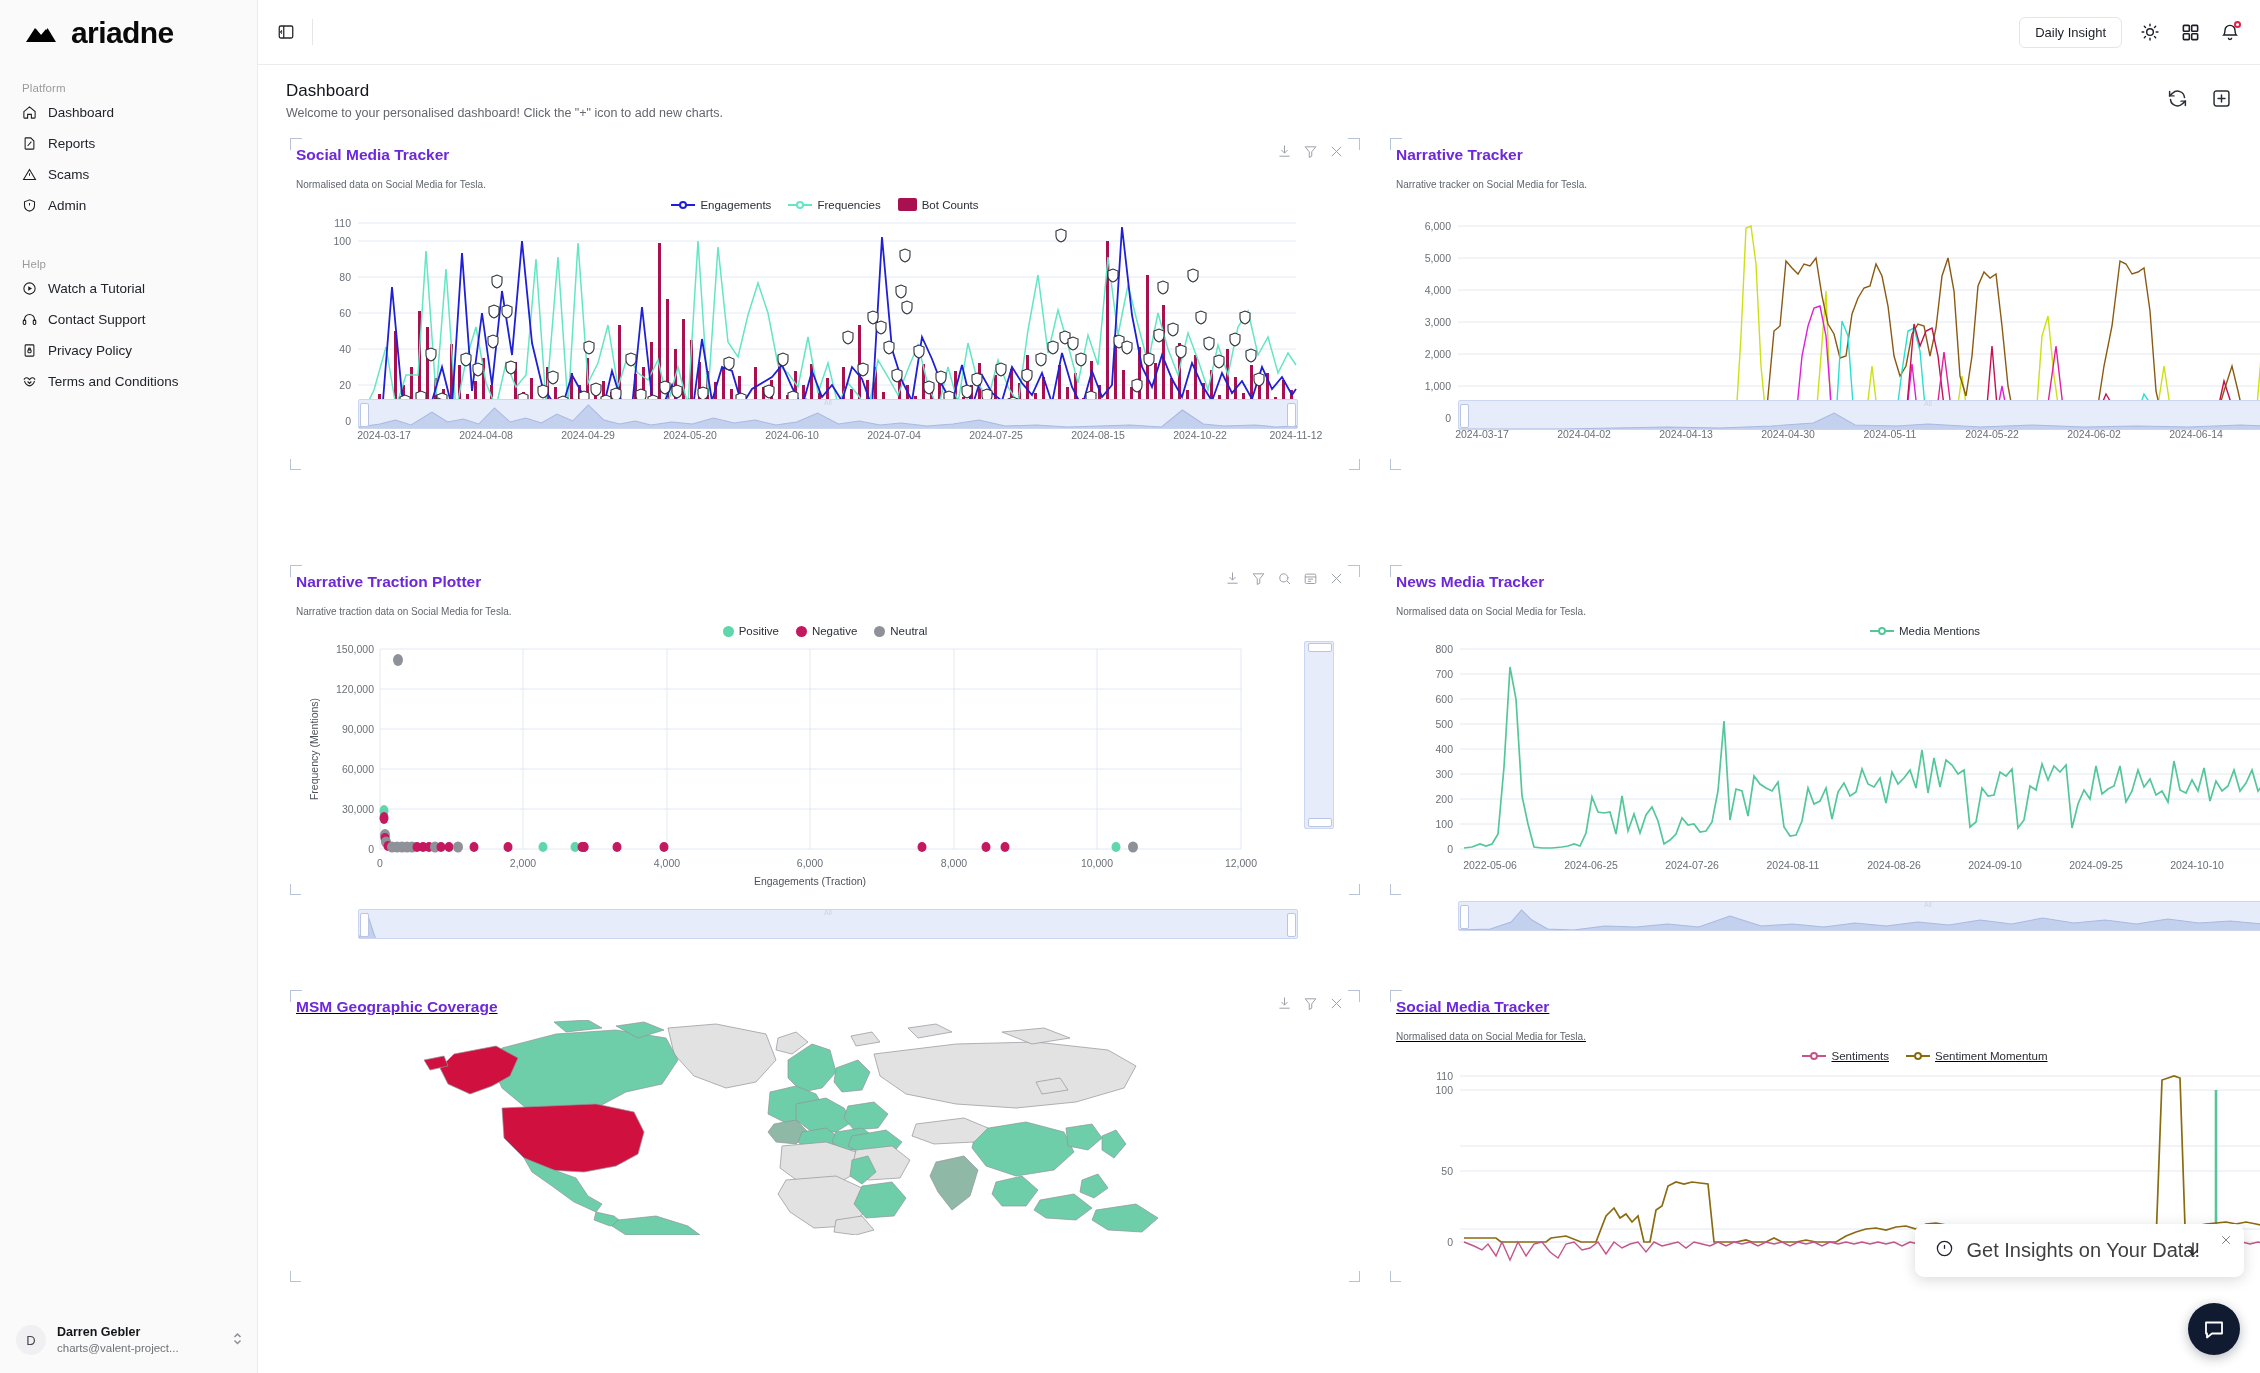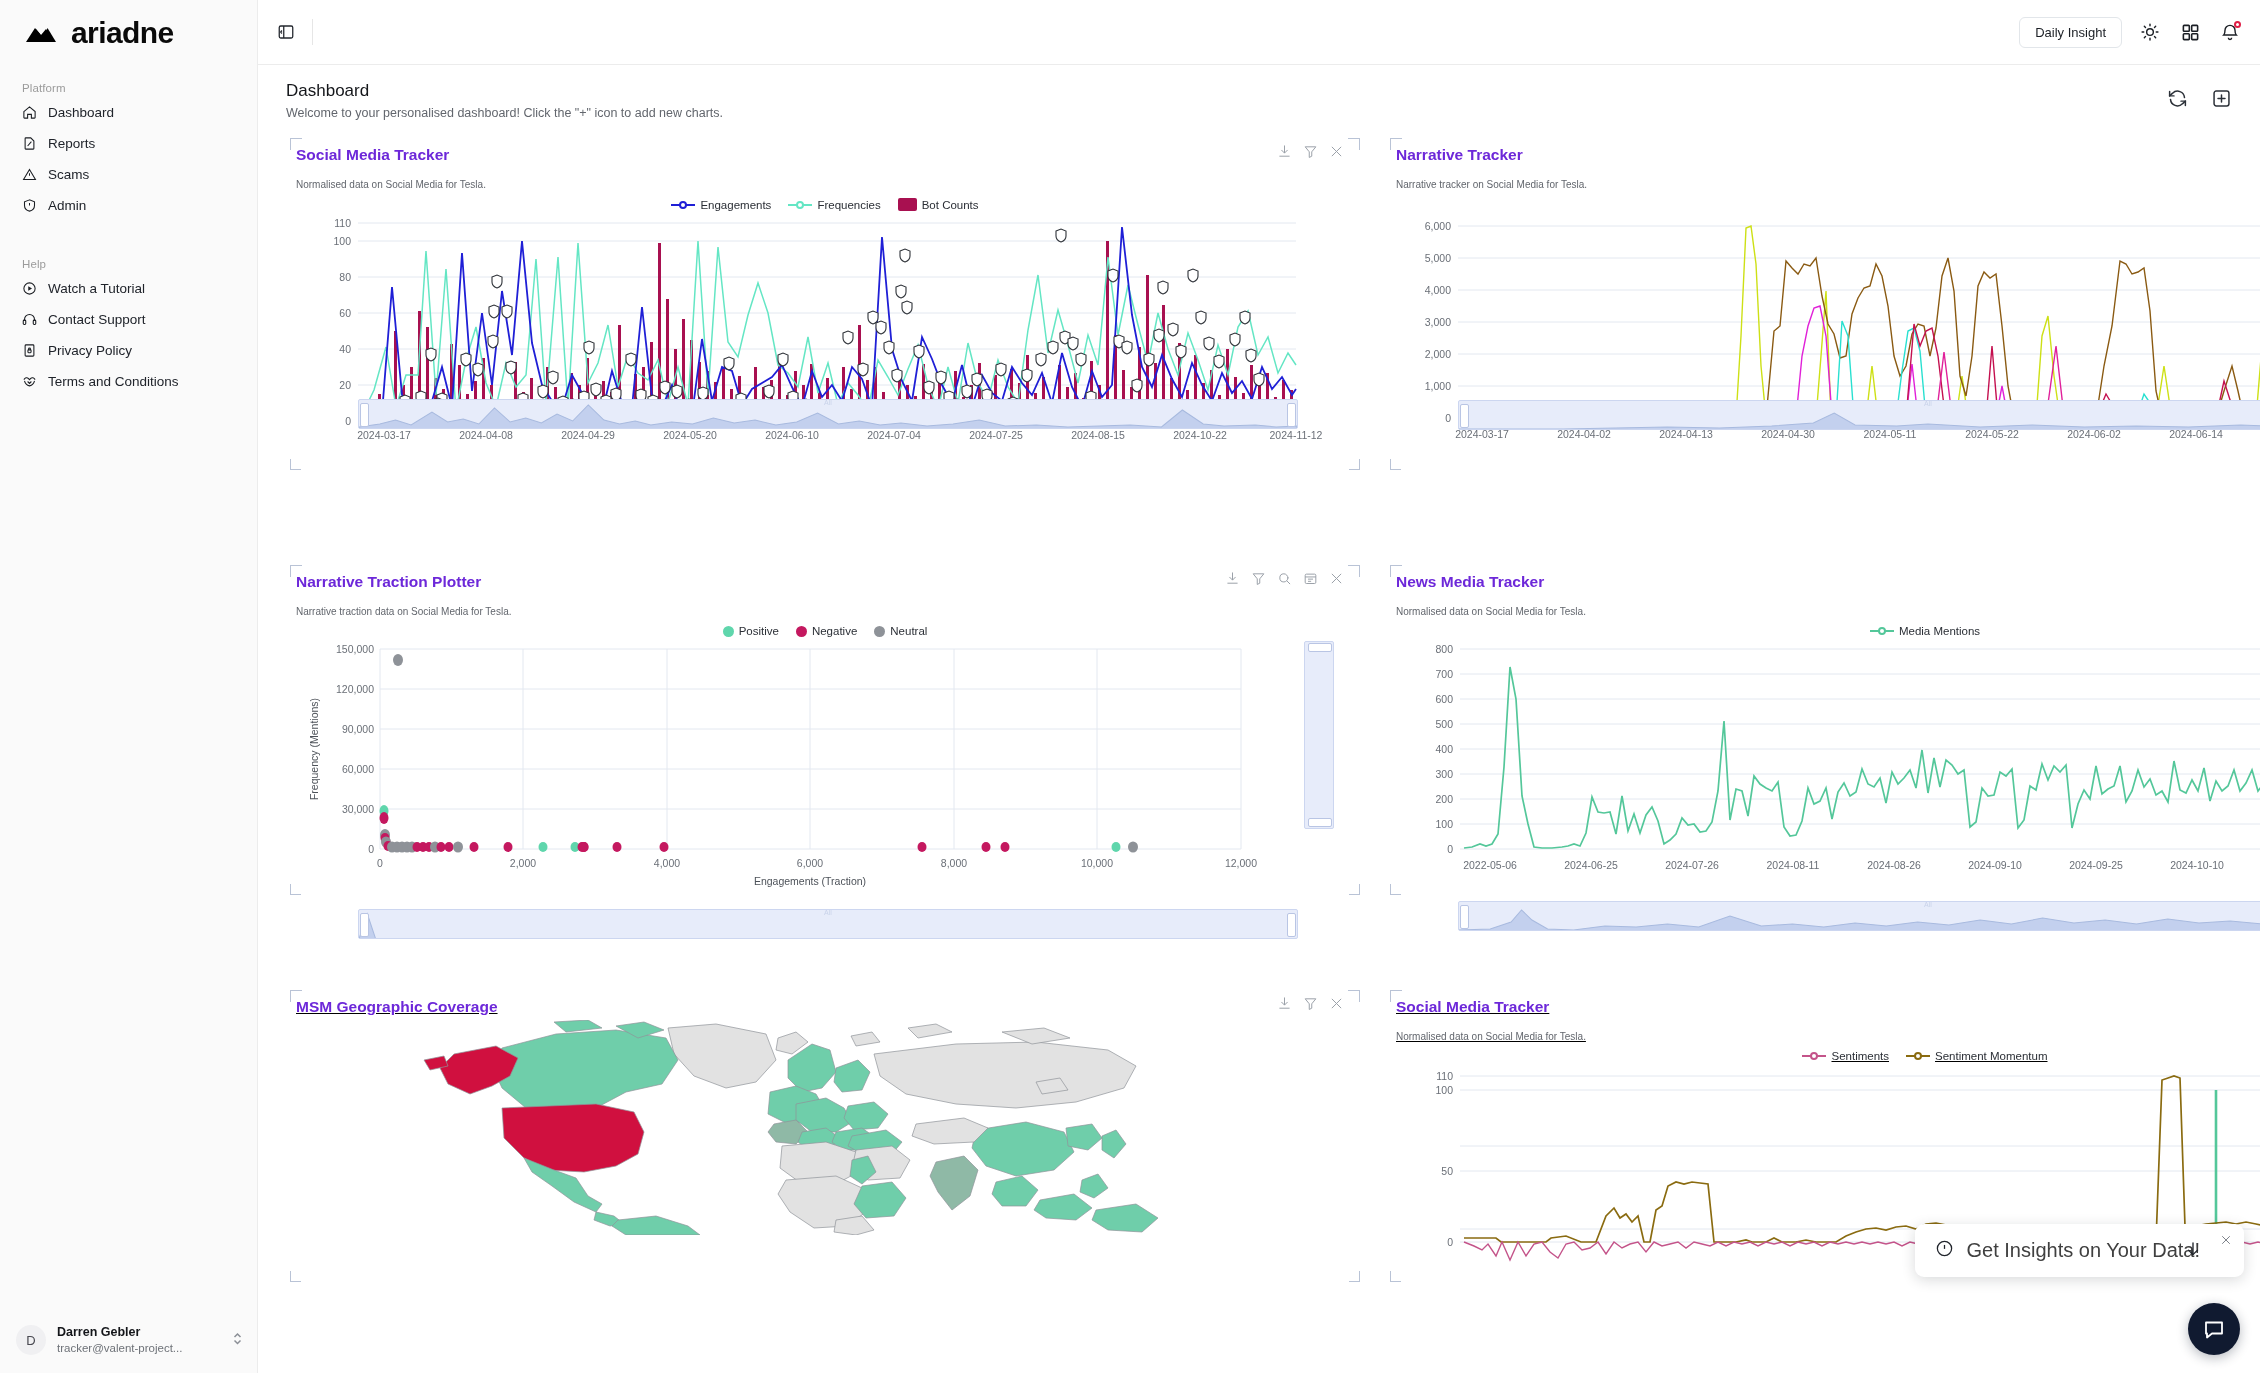--- a/index.html
+++ b/index.html
@@ -303,21 +303,21 @@
             </svg>
         </span>
         <span>Terms and Conditions</span>
       </div>
     </div>
 
     <div class="user-box">
       <div class="avatar">D</div>
       <div class="user-meta">
         <div class="user-name">Darren Gebler</div>
-        <div class="user-mail">tracker@valent-project...</div>
+        <div class="user-mail">charts@valent-project...</div>
       </div>
       <span class="user-chev">
         <svg width="13" height="15" viewBox="0 0 13 15" fill="none" stroke="#8b8f96" stroke-width="1.5">
             <path d="M3.5 6 6.5 3l3 3"></path>
             <path d="M3.5 9.5 6.5 12.5l3-3"></path>
           </svg>
       </span>
     </div>
   </aside>
 

